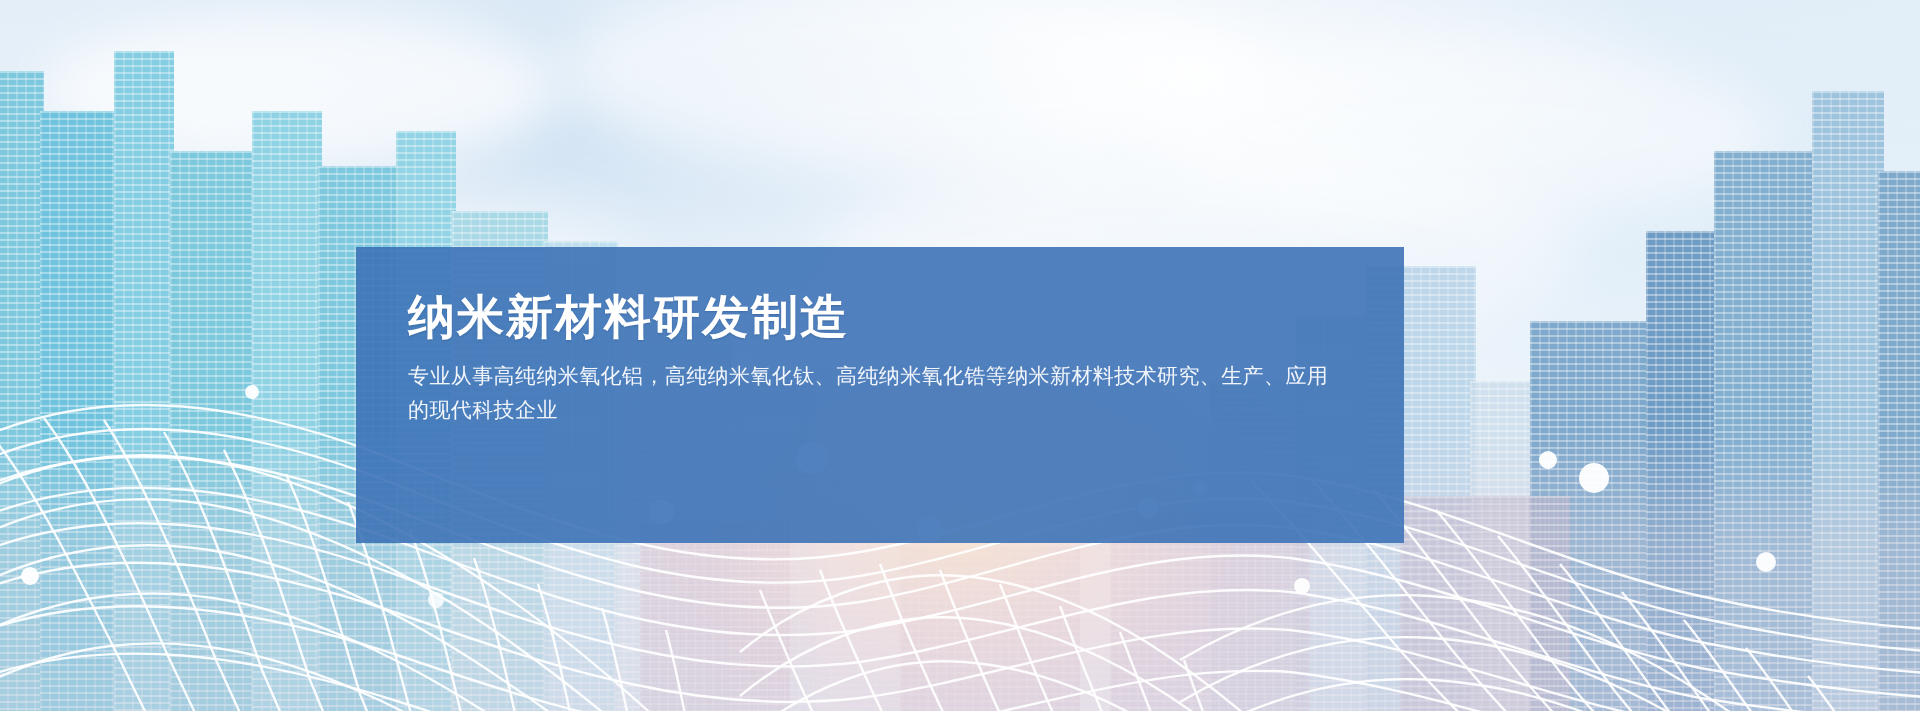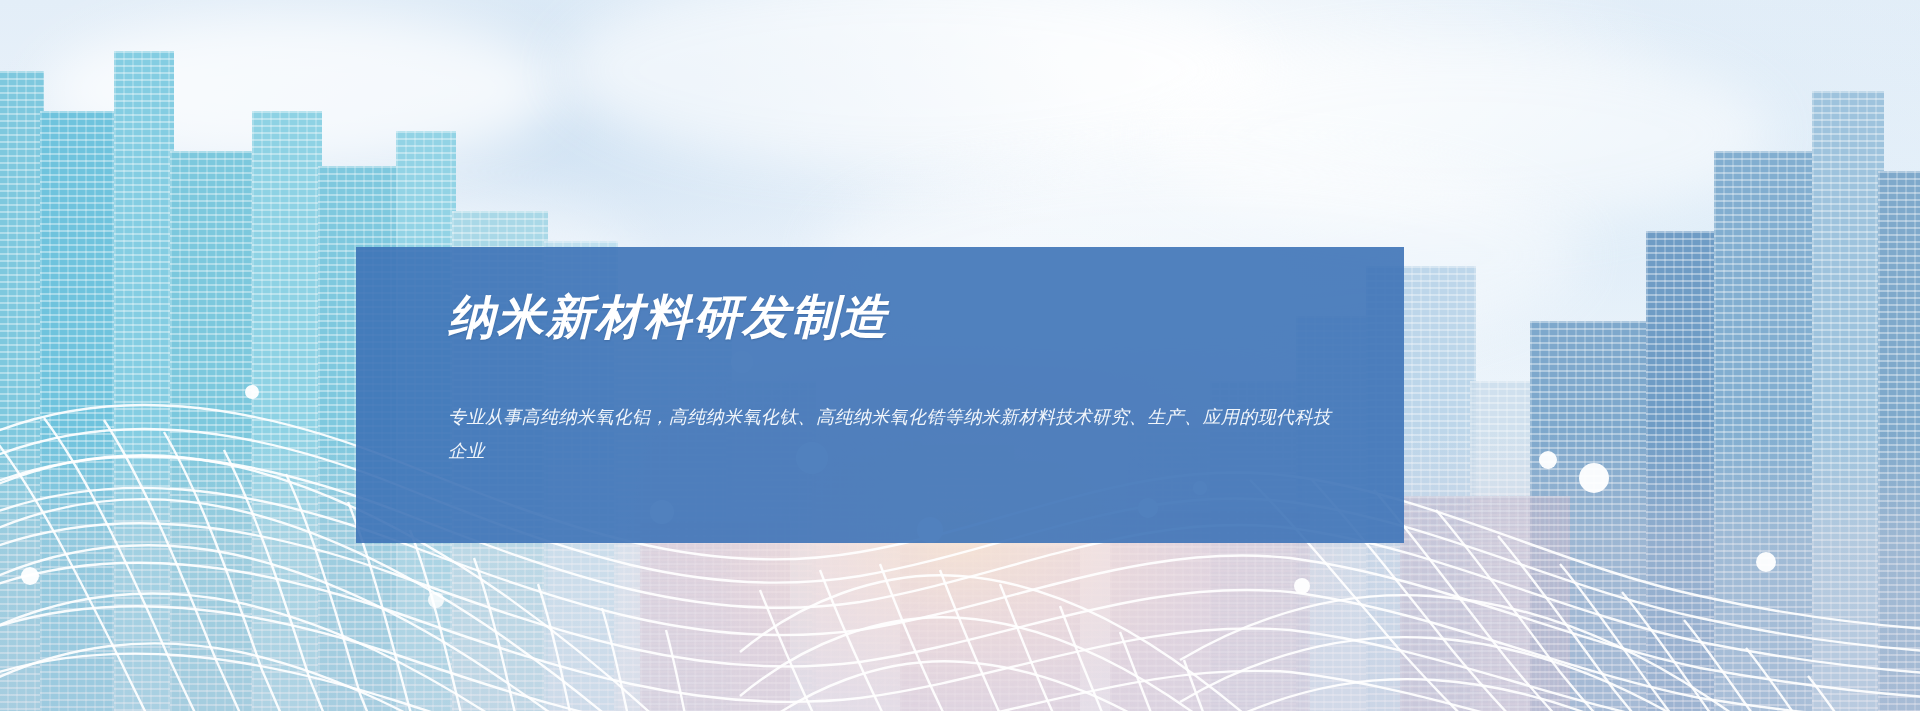--- a/index.html
+++ b/index.html
@@ -71,36 +71,35 @@
   
   .mesh { position:absolute; left:0; top:330px; width:1920px; height:381px; pointer-events:none; }
   .mesh svg { display:block; }
 
   
   .panel {
     position:absolute;
     left:356px; top:247px;
     width:1048px; height:296px;
     background:rgba(62,115,183,.90);
-    padding:44px 60px 0 92px;
-    font-style:italic;
+    padding:44px 60px 0 52px;
   }
   .panel-title {
     color:#ffffff;
     font-size:47px;
     font-weight:bold;
     letter-spacing:2px;
     line-height:1.1;
     text-shadow:0 1px 2px rgba(20,50,95,.25);
     white-space:nowrap;
   }
   .panel-sub {
-    margin-top:57px;
+    margin-top:16px;
     color:#f2f6fb;
-    font-size:18px;
+    font-size:21px;
     line-height:34px;
     letter-spacing:.4px;
     max-width:940px;
   }
 </style>
 </head>
 <body>
 
 <div id="banner">
 

